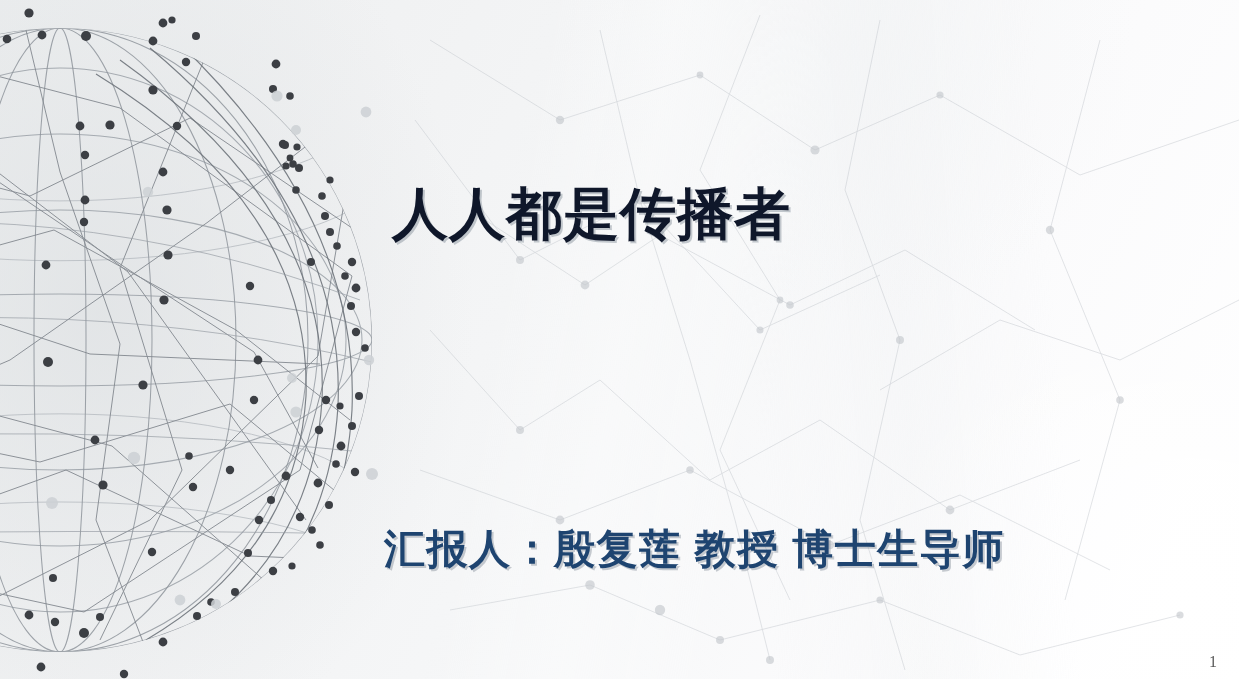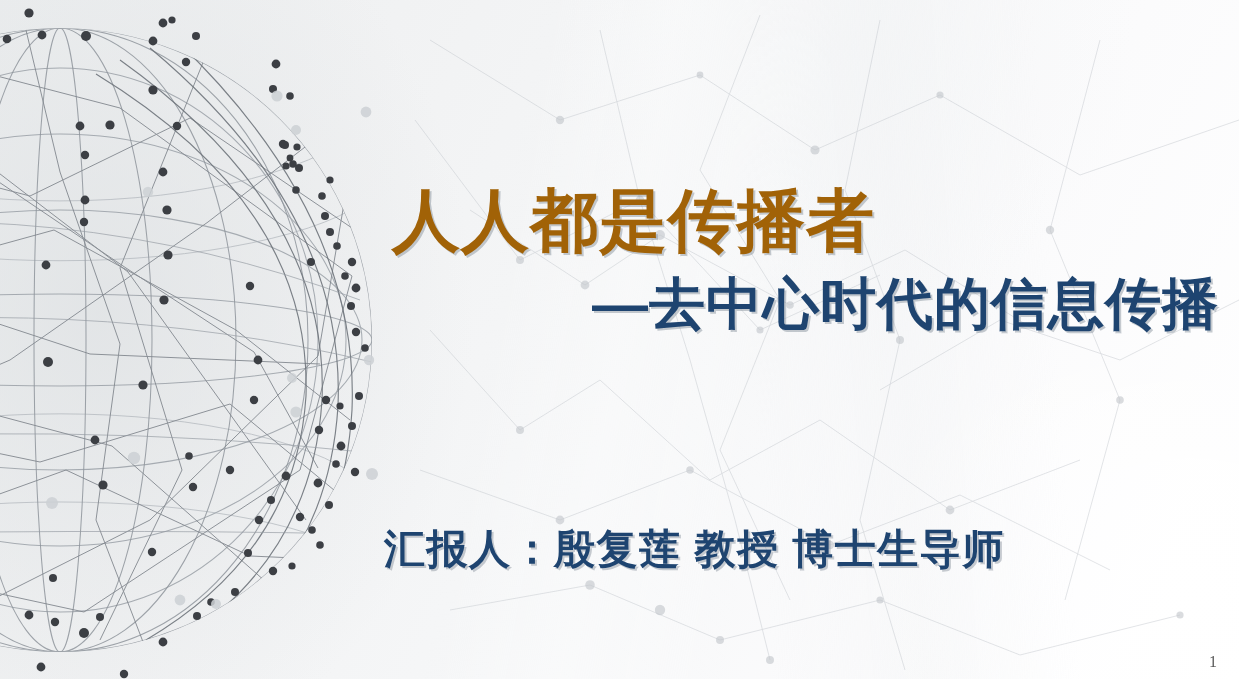--- a/index.html
+++ b/index.html
@@ -47,25 +47,25 @@
   }
   
   .text-layer {
     position: absolute;
     inset: 0;
   }
   .title-main {
     position: absolute;
     left: 392px;
     top: 186px;
-    font-size: 68px;
+    font-size: 56px;
     font-weight: bold;
     letter-spacing: 1px;
     line-height: 1;
-    color: #a16207;
+    color: #0f172a;
     white-space: nowrap;
     text-shadow: 2px 2px 0 rgba(120,130,142,0.42);
   }
   .title-sub {
     position: absolute;
     left: 592px;
     top: 276px;
     font-size: 56px;
     font-weight: bold;
     letter-spacing: 1px;
@@ -308,18 +308,17 @@
       <circle cx="180" cy="600" r="5.4"></circle>
       <circle cx="216" cy="604" r="5.0"></circle>
       <circle cx="369" cy="360" r="5.2"></circle>
       <circle cx="292" cy="378" r="5.0"></circle>
       <circle cx="366" cy="112" r="5.4"></circle>
     </g>
   </svg>
 
   <div class="text-layer">
     <div class="title-main">人人都是传播者</div>
-    <div class="title-sub">—去中心时代的信息传播</div>
     <div class="presenter">汇报人：殷复莲 教授 博士生导师</div>
     <div class="page-number">1</div>
   </div>
 
 </div>
 
 </body></html>

